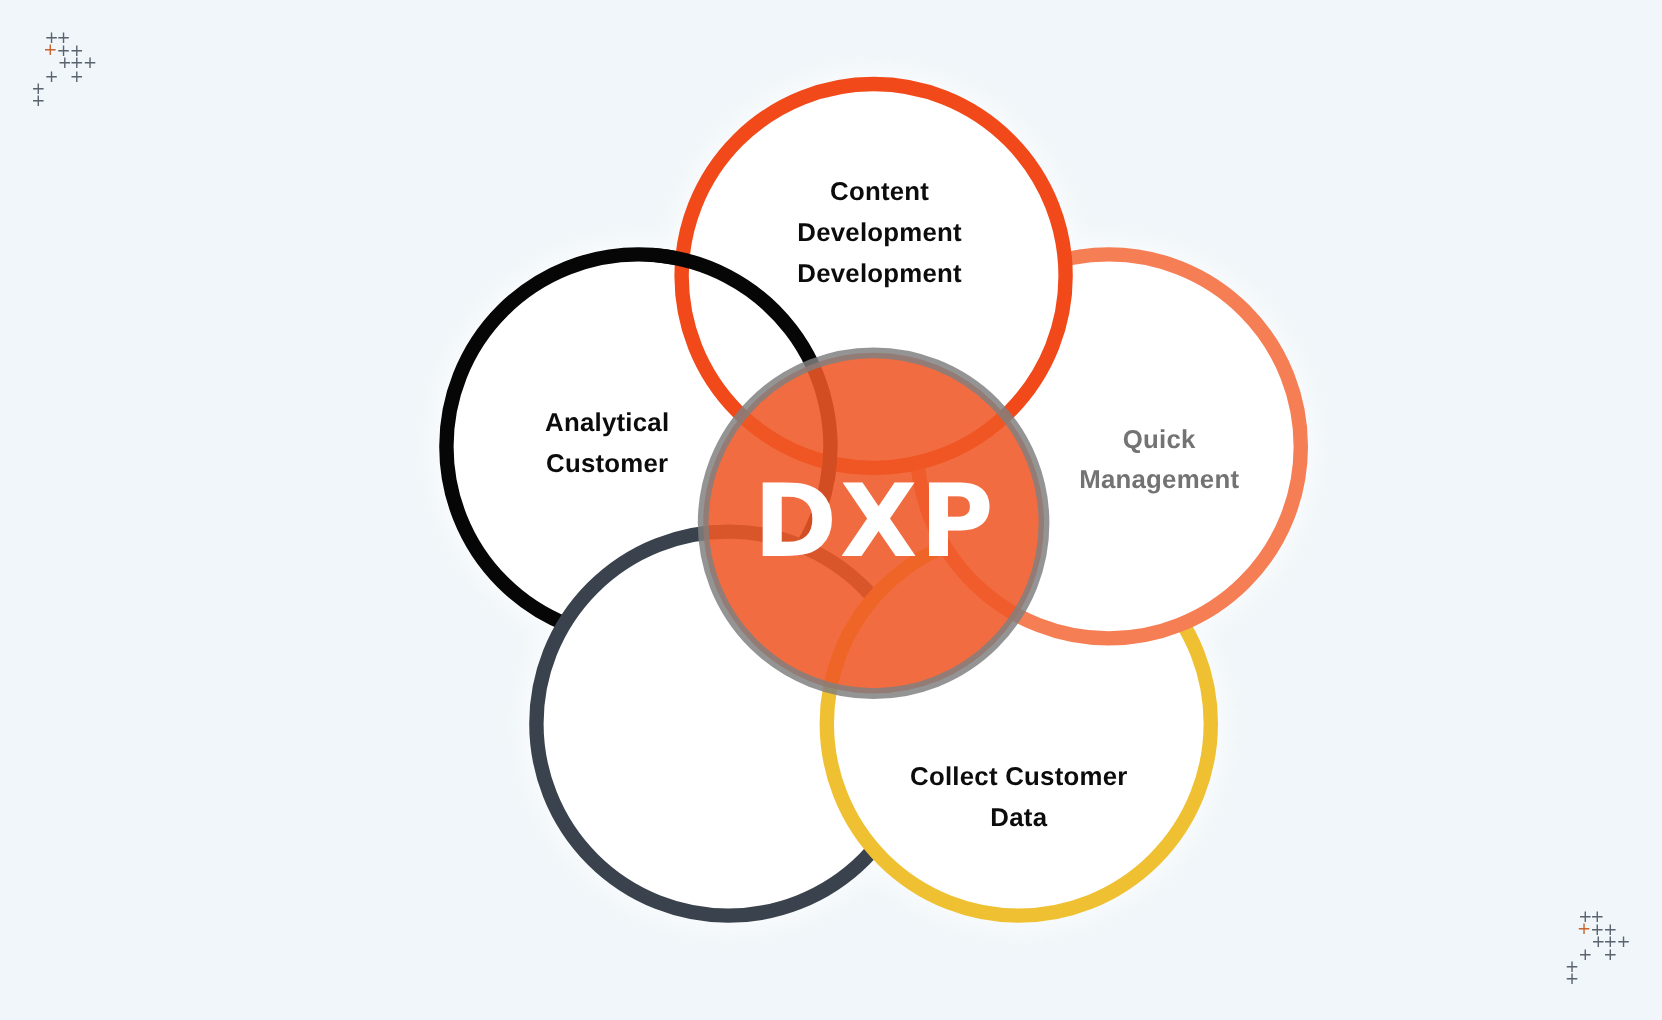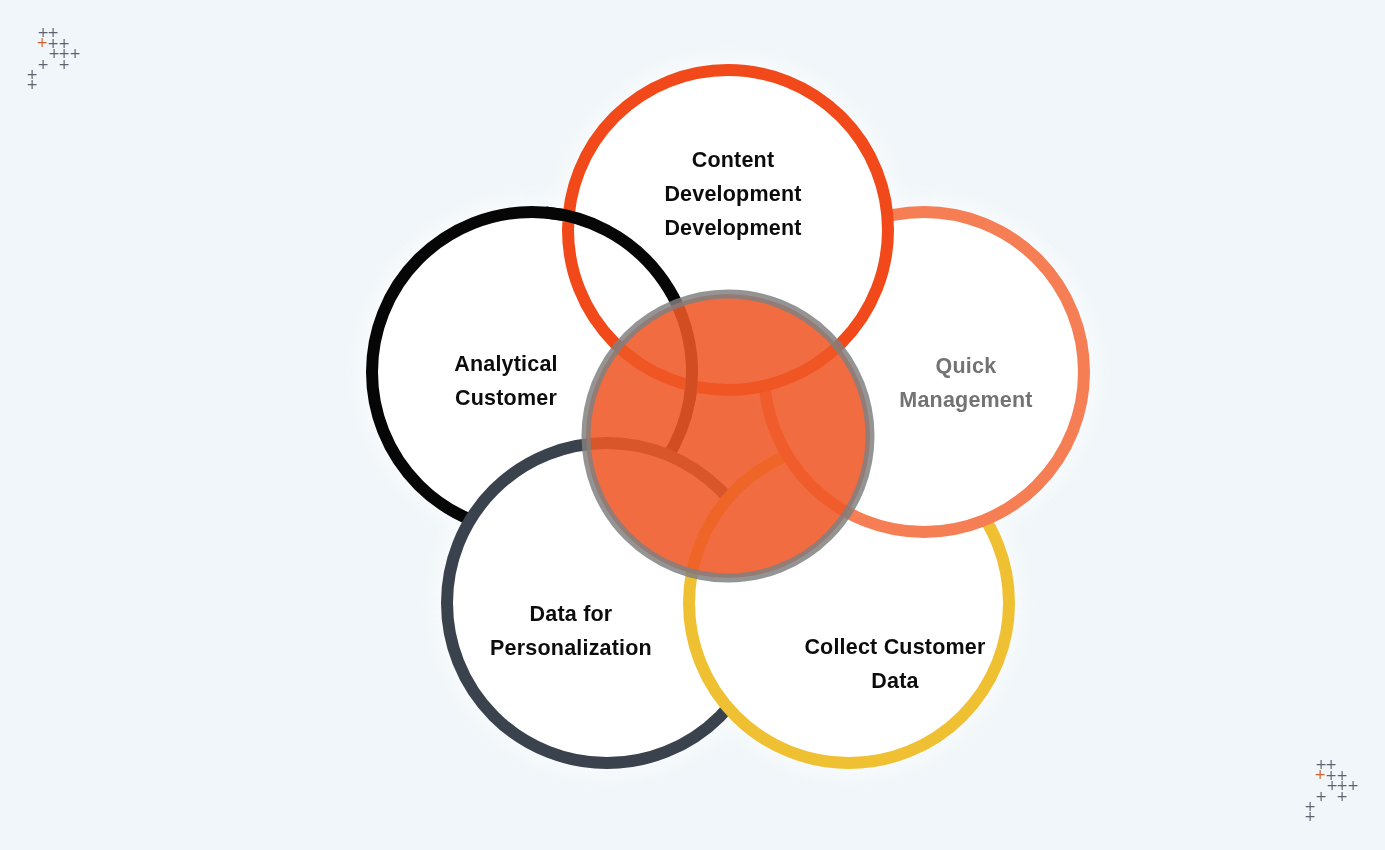--- a/index.html
+++ b/index.html
@@ -55,33 +55,30 @@
 
   <div class="node-label" style="left: 733px; top: 194px; color: rgb(12, 12, 12);">
     <span>Content</span>
     <span>Development</span>
     <span>Development</span>
   </div>
   <div class="node-label" style="left: 966px; top: 383px; color: #737373;">
     <span>Quick</span>
     <span>Management</span>
   </div>
-  <div class="node-label" style="left: 849px; top: 664px; color: rgb(12, 12, 12); margin-left: 46px;">
+  <div class="node-label" style="left: 849px; top: 664px; color: rgb(12, 12, 12);">
     <span>Collect Customer</span>
     <span>Data</span>
   </div>
-  <div class="node-label" style="left: 571px; top: 631px; color: rgb(12, 12, 12);">
-    <span>Data for</span>
-    <span>Personalization</span>
-  </div>
-  <div class="node-label" style="left: 506px; top: 369px; color: rgb(12, 12, 12); margin-top: 12px;">
+  <div class="node-label" style="left: 506px; top: 369px; color: rgb(12, 12, 12);">
     <span>Analytical</span>
     <span>Customer</span>
   </div>
 
+  <div class="center-label" style="left: 729px; top: 436px; color: rgb(255, 255, 255);">DXP</div>
 
   <div id="decorations">
       <span class="plus" style="left: 43px; top: 32px; color: rgb(91, 99, 112);">+</span>
       <span class="plus" style="left: 53px; top: 32px; color: rgb(91, 99, 112);">+</span>
       <span class="plus" style="left: 42px; top: 42px; color: rgb(201, 99, 47);">+</span>
       <span class="plus" style="left: 53px; top: 43px; color: rgb(91, 99, 112);">+</span>
       <span class="plus" style="left: 64px; top: 43px; color: rgb(91, 99, 112);">+</span>
       <span class="plus" style="left: 54px; top: 53px; color: rgb(91, 99, 112);">+</span>
       <span class="plus" style="left: 64px; top: 53px; color: rgb(91, 99, 112);">+</span>
       <span class="plus" style="left: 75px; top: 53px; color: rgb(91, 99, 112);">+</span>

